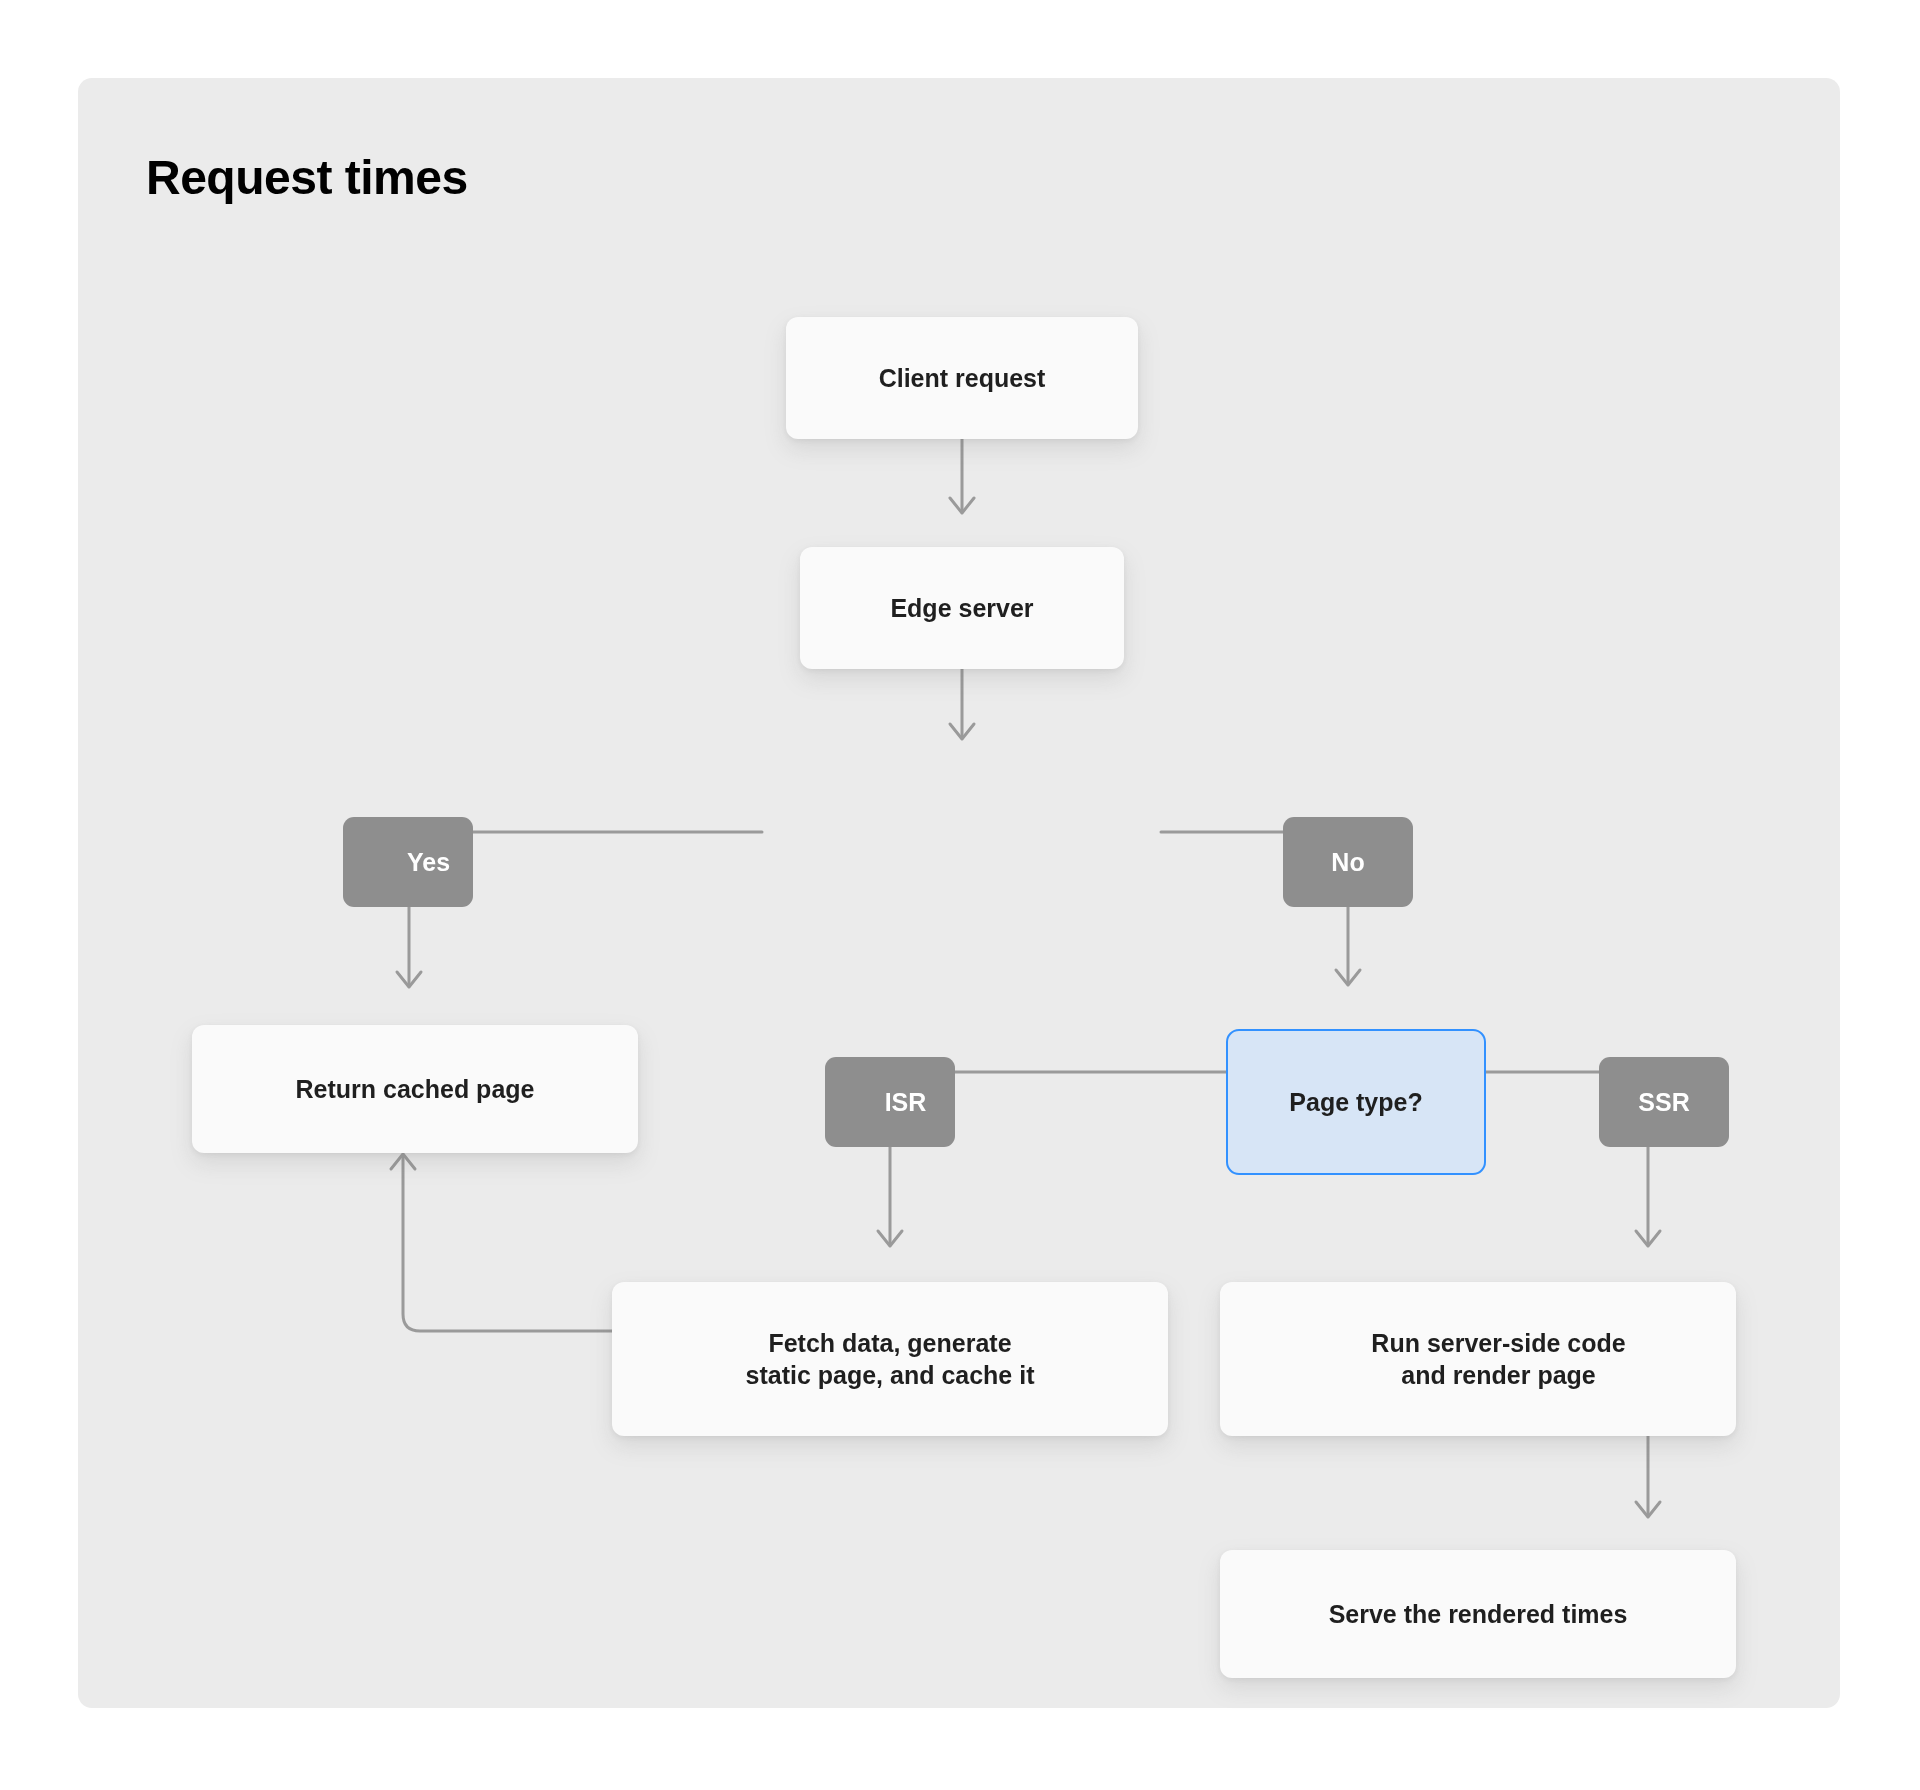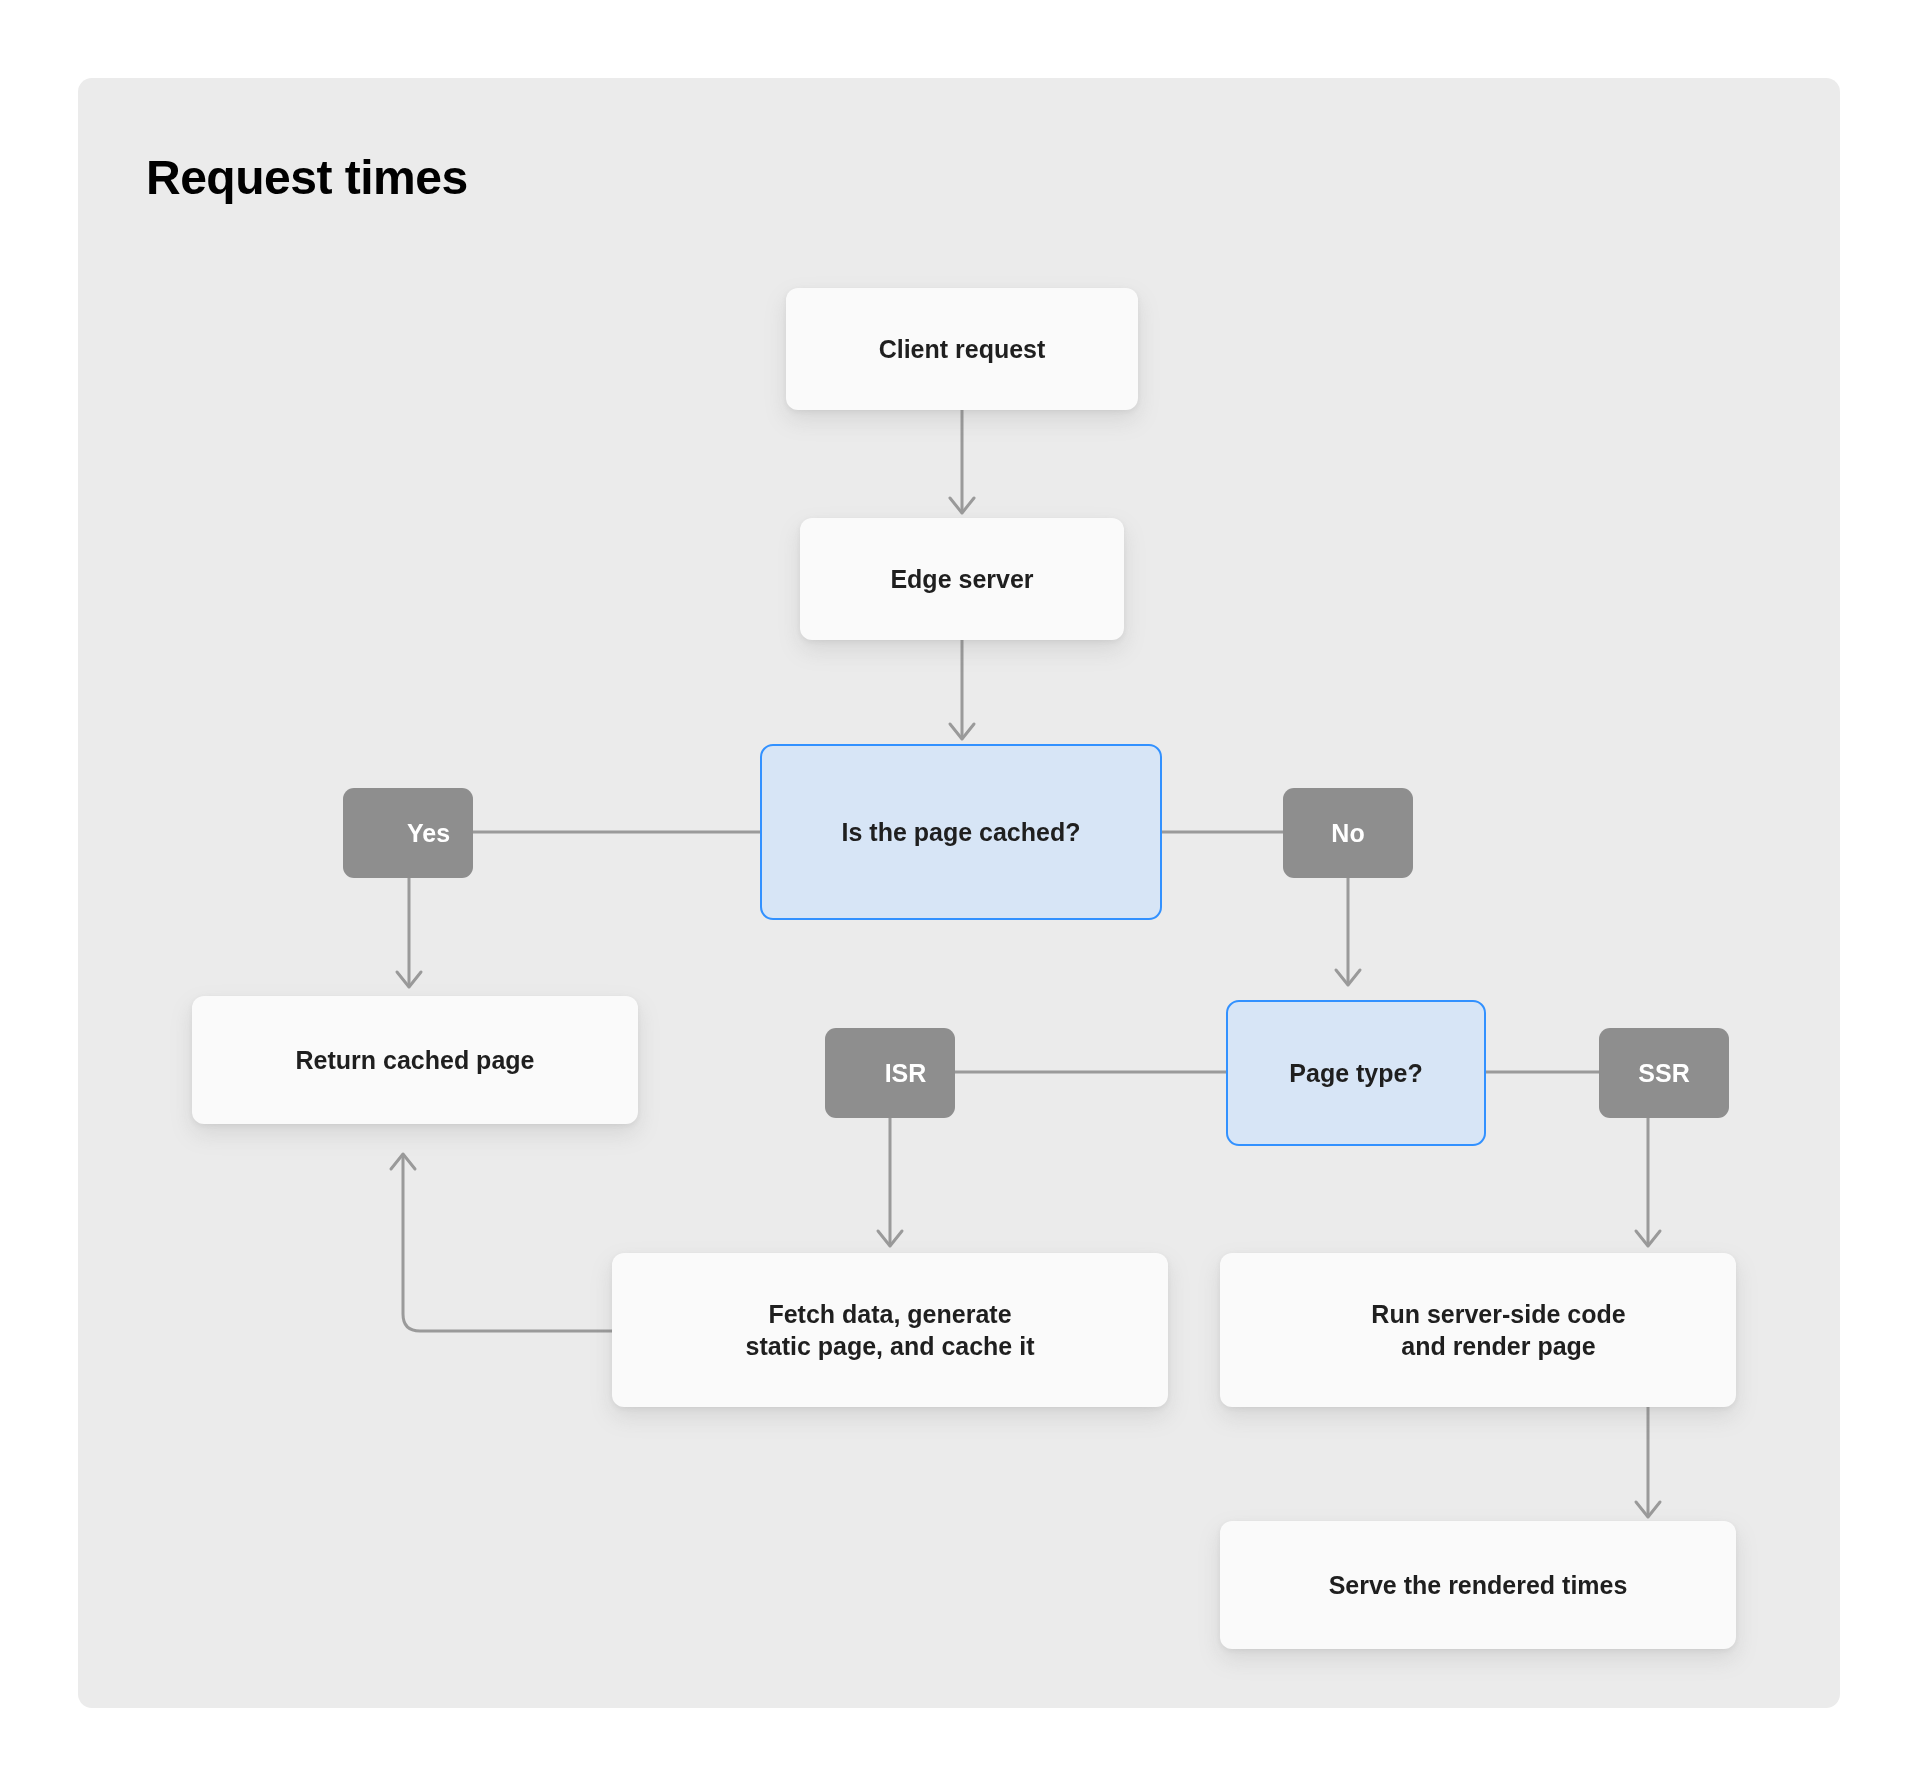--- a/index.html
+++ b/index.html
@@ -58,20 +58,21 @@
   .node {
     position: absolute;
     box-sizing: border-box;
     display: flex;
     align-items: center;
     justify-content: center;
     text-align: center;
     border-radius: 12px;
     font-weight: 700;
     line-height: 1.28;
+    margin-top: 29px;
   }
 
   .node.process {
     background: #fafafa;
     color: #1f1f1f;
     font-size: 25px;
     box-shadow: 0 10px 22px rgba(120, 120, 120, 0.18),
                 0 2px 5px rgba(120, 120, 120, 0.12);
   }
 
@@ -166,23 +167,20 @@
   </svg>
 
   <div class="node process" style="left:786px; top:288px; width:352px; height:122px;">
     <span class="ln">Client request</span>
   </div>
 
   <div class="node process" style="left:800px; top:518px; width:324px; height:122px;">
     <span class="ln">Edge server</span>
   </div>
 
-  <div class="node decision" style="left:760px; top:744px; width:402px; height:176px;">
-    <span class="ln">Is the page cached?</span>
-  </div>
 
   <div class="node label-chip" style="left:343px; top:788px; width:130px; height:90px;padding-left:41px;">
     <span class="ln">Yes</span>
   </div>
 
   <div class="node label-chip" style="left:1283px; top:788px; width:130px; height:90px;">
     <span class="ln">No</span>
   </div>
 
   <div class="node process" style="left:192px; top:996px; width:446px; height:128px;">

